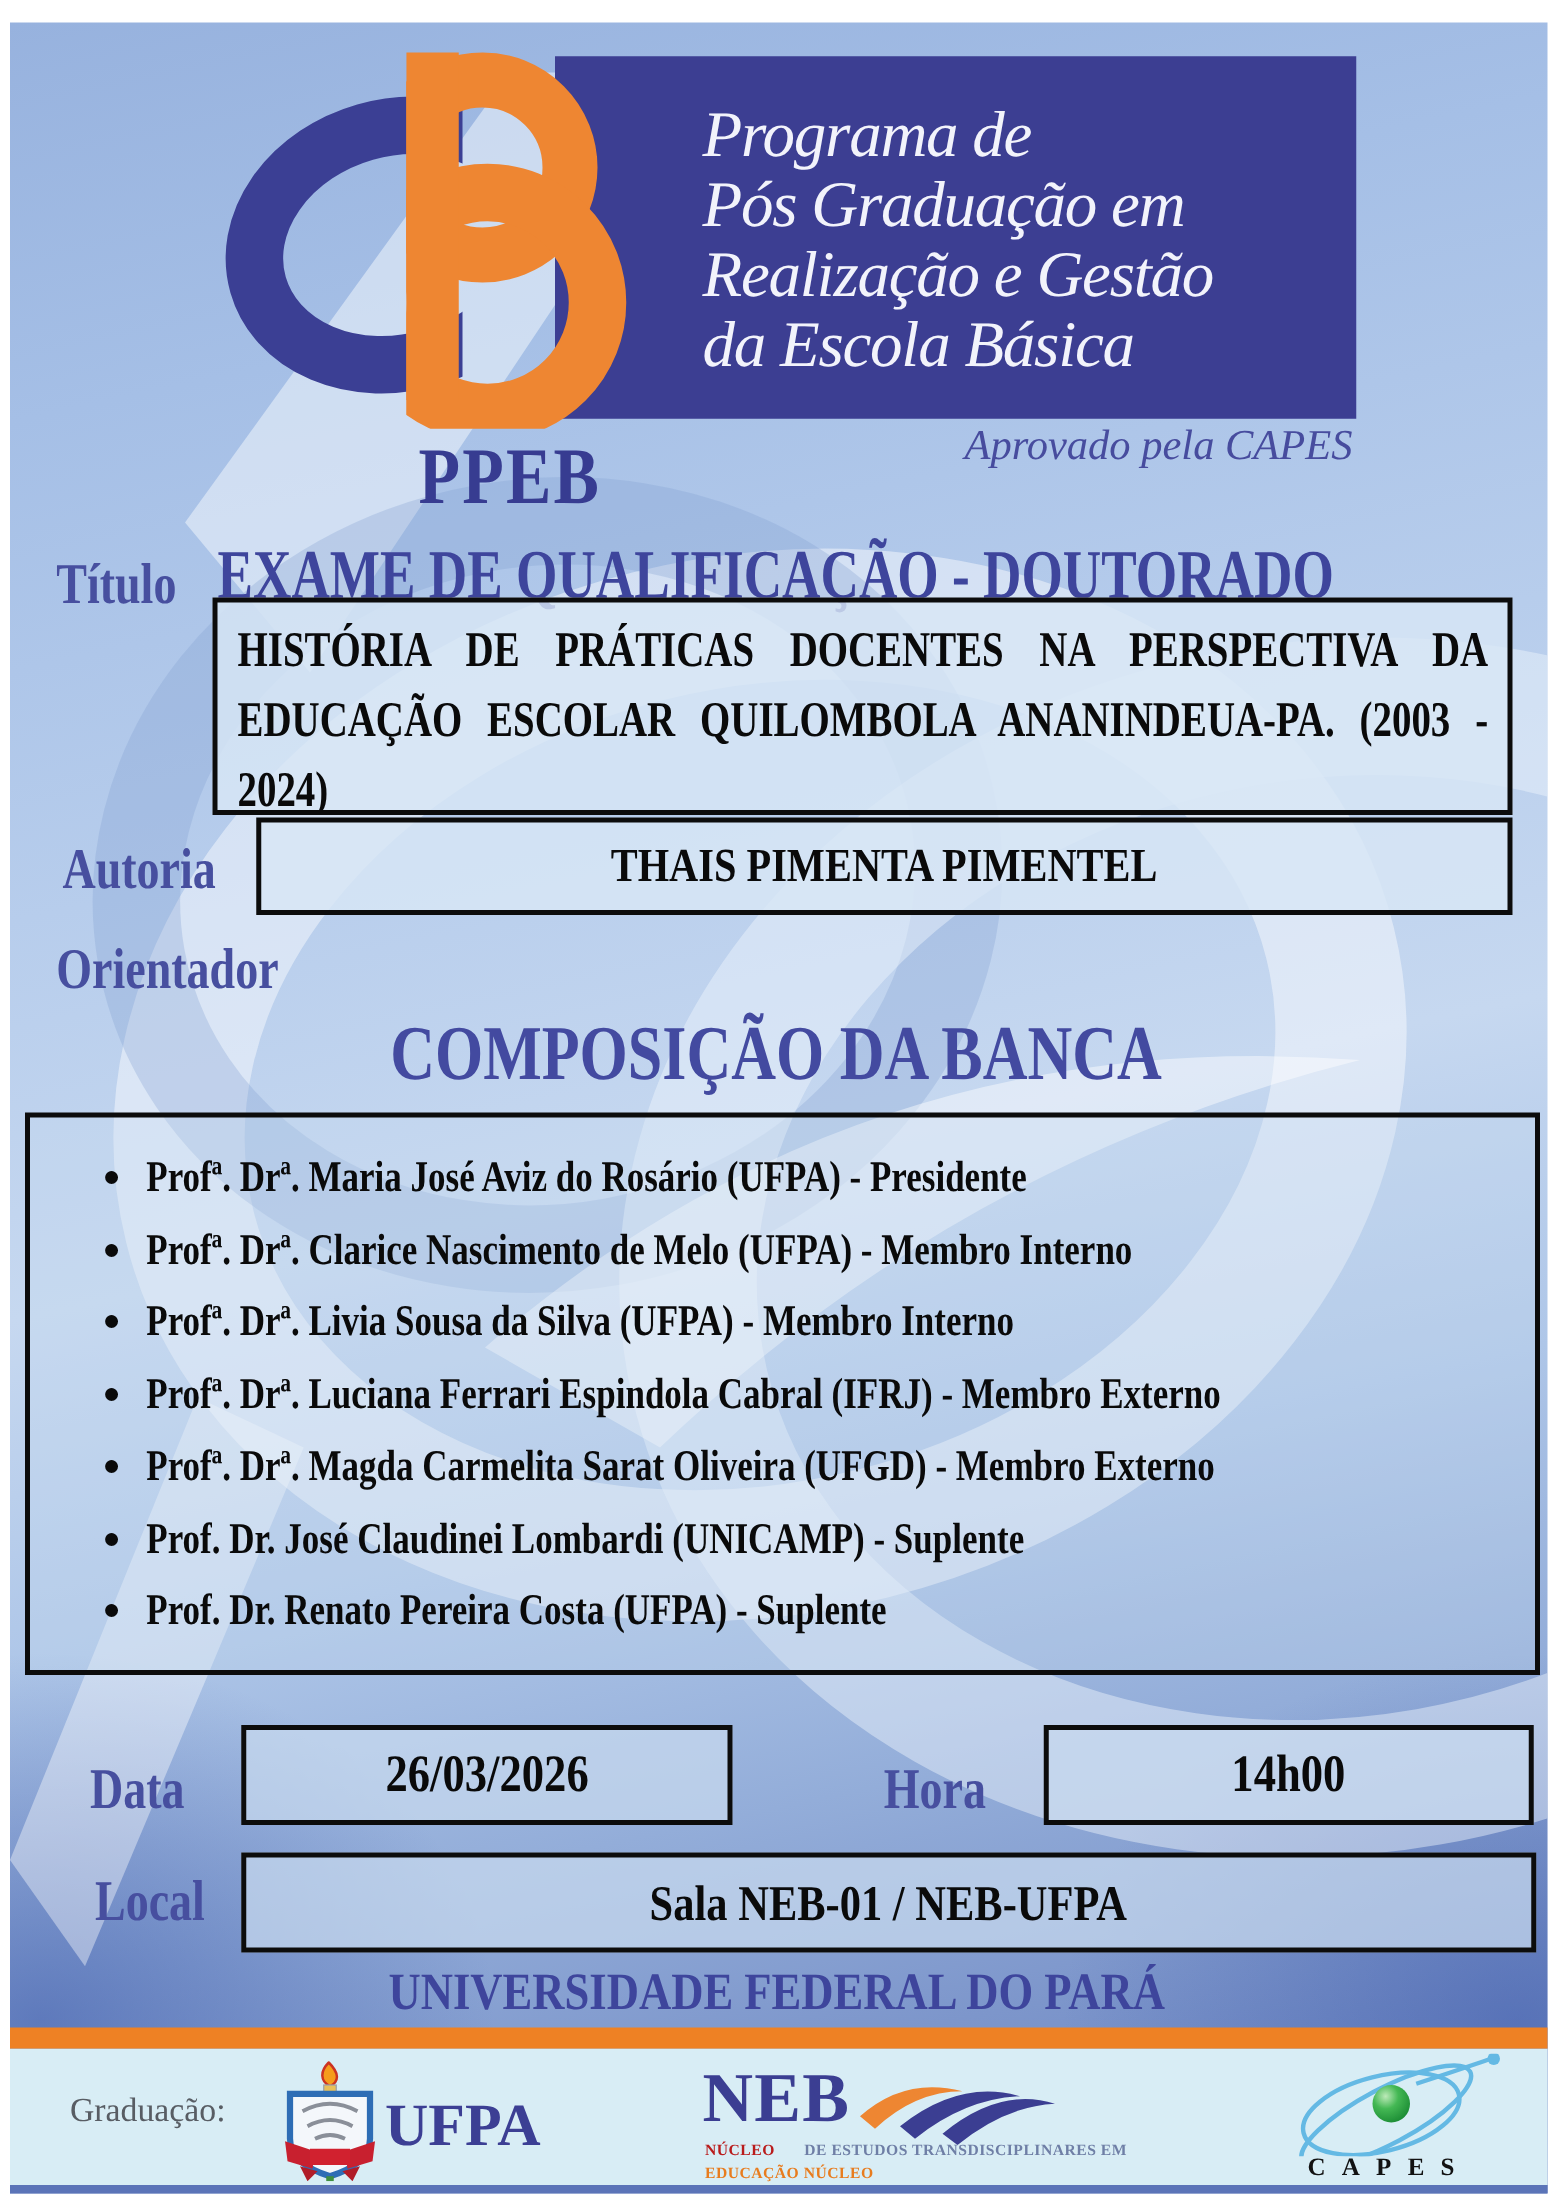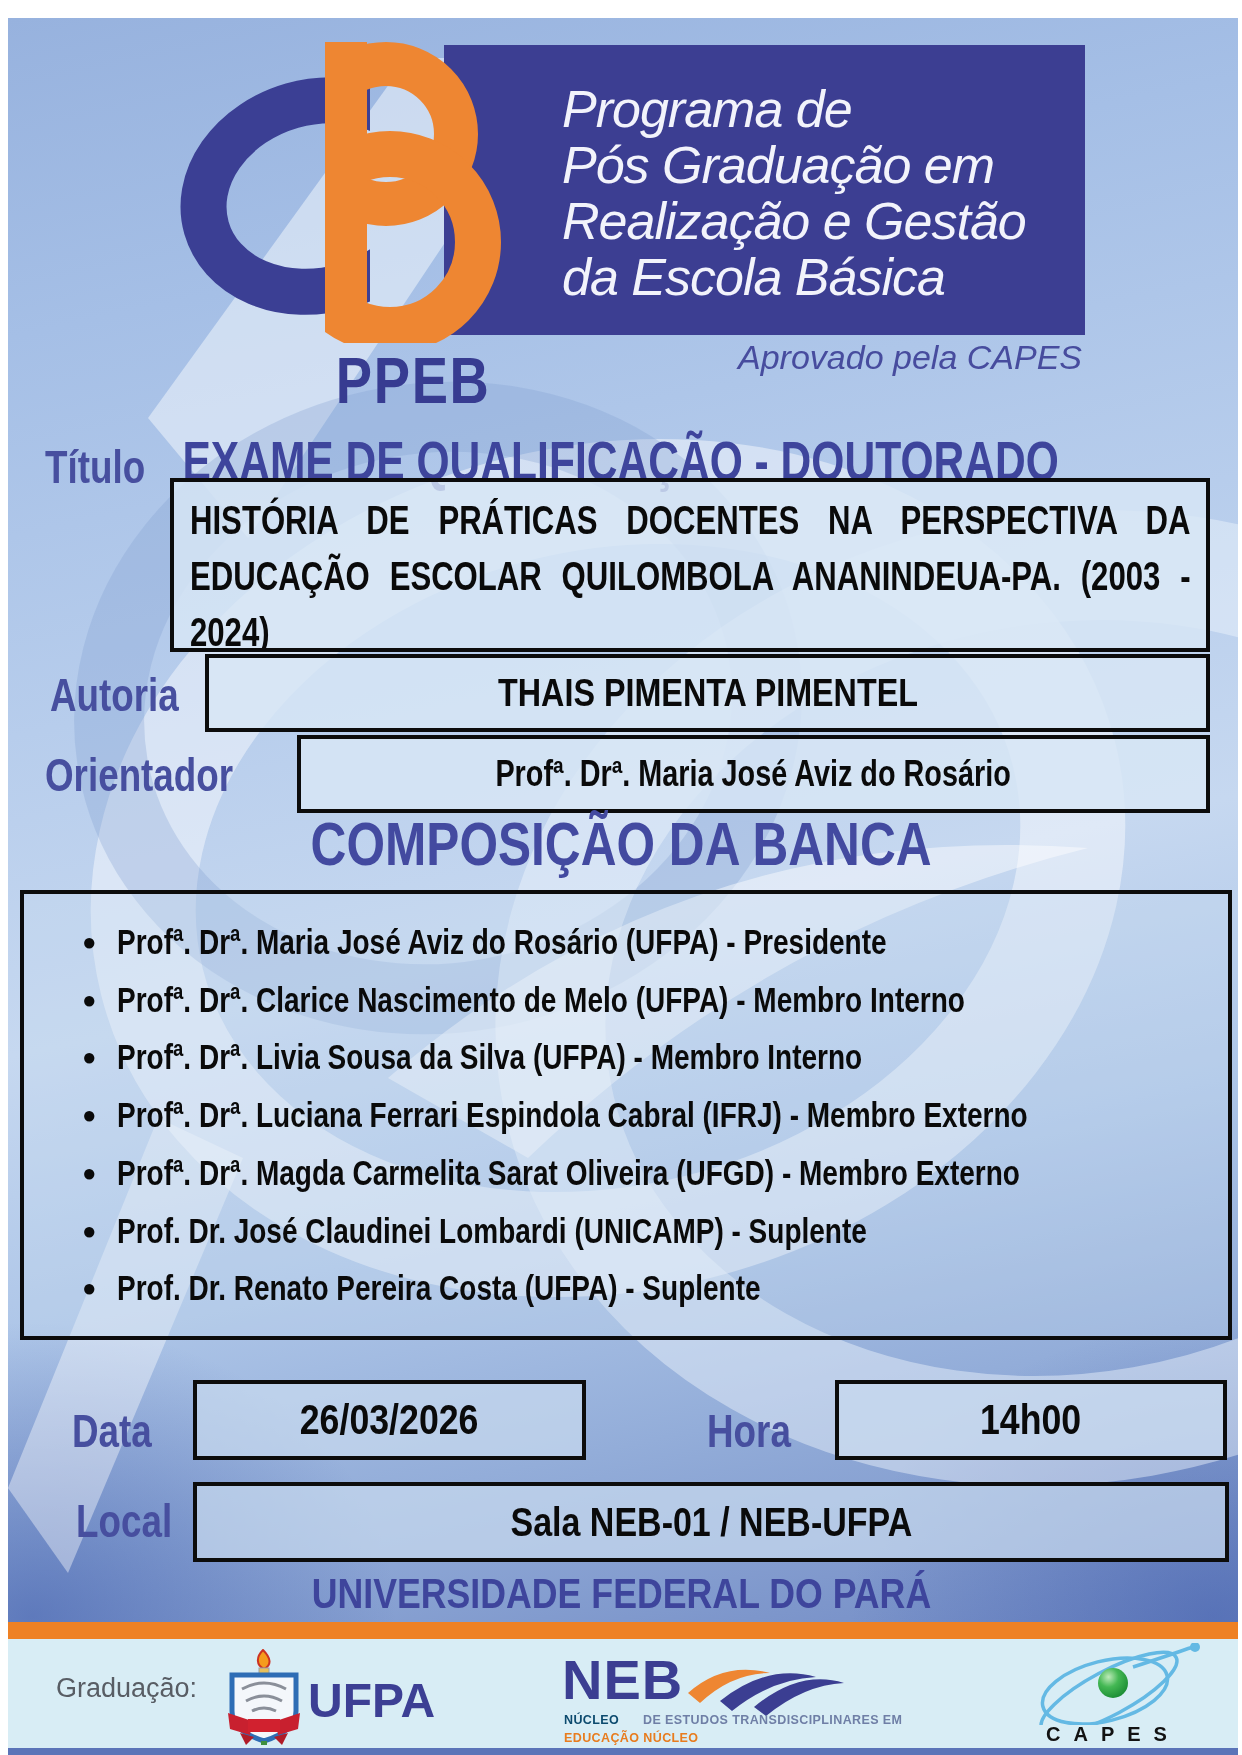--- a/index.html
+++ b/index.html
@@ -1,20 +1,20 @@
 <!DOCTYPE html>
 <html><head>
 <meta charset="utf-8">
 <style>
   * { margin:0; padding:0; box-sizing:border-box; }
   html,body { background:#ffffff; }
   .page {
     position:relative; width:1242px; height:1755px;
     background:#ffffff; overflow:hidden;
-    font-family:Liberation Sans, sans-serif;
+    font-family:Liberation Serif, serif;
   }
   
   .poster-bg {
     position:absolute; left:8px; top:18px; width:1230px; height:1737px;
     background:
       radial-gradient(520px 420px at 2% 92%, rgba(47,76,162,0.50), transparent 70%),
       radial-gradient(520px 420px at 98% 92%, rgba(47,76,162,0.40), transparent 70%),
       linear-gradient(168deg,#97b2de 0%,#a5bfe6 16%,#b7cdec 36%,#c6d8f0 52%,#aec6e8 66%,#93add9 78%,#7d96cb 88%,#6b84c2 97%);
     overflow:hidden;
   }
@@ -79,21 +79,21 @@
   
   .orange-bar { position:absolute; left:8px; top:1622px; width:1230px; height:17px; background:#ee8124; }
   .footer { position:absolute; left:8px; top:1639px; width:1230px; height:109px; background:#d8edf5; }
   .bottom-strip { position:absolute; left:8px; top:1748px; width:1230px; height:7px; background:#5b74b8; }
   .realizacao { position:absolute; left:48px; top:34px; font-size:27px; color:#585d64; }
   .ufpa-crest { position:absolute; left:218px; top:10px; }
   .ufpa-word { position:absolute; left:300px; top:34px; font-size:48px; font-weight:bold; color:#3c3f94; }
   .neb-word { position:absolute; left:554px; top:8px; font-size:56px; font-weight:bold; color:#3b3e92; letter-spacing:1px; }
   .neb-swoosh { position:absolute; left:676px; top:20px; }
   .neb-sub1 { position:absolute; left:556px; top:74px; font-size:12.5px; font-weight:bold; letter-spacing:0.4px; }
-  .neb-sub1 .org { color:#0c4a6e; }
+  .neb-sub1 .org { color:#b91c1c; }
   .neb-sub1 .blu { color:#6f7fa6; font-weight:bold;padding-left:20px; }
   .neb-sub2 { position:absolute; left:556px; top:92px; font-size:12.5px; font-weight:bold; color:#e87c1e; letter-spacing:0.4px; }
   .capes-logo { position:absolute; left:1005px; top:4px; }
   .capes-word { position:absolute; left:1038px; top:84px; font-size:20px; font-weight:bold; color:#121212; letter-spacing:13px; }
 </style>
 </head>
 <body>
 
 <div class="page">
 
@@ -158,23 +158,20 @@
   <div class="field-label" style="left:50px; top:668px;">
     <span class="cond cond-l" style="--sx:0.8">Autoria</span>
   </div>
   <div class="fbox vcenter" style="left:205px; top:654px; width:1005px; height:78px;">
     <span class="value cond" style="--sx:0.85; font-size:38px;">THAIS PIMENTA PIMENTEL</span>
   </div>
 
   <div class="field-label" style="left:45px; top:748px;">
     <span class="cond cond-l" style="--sx:0.8">Orientador</span>
   </div>
-  <div class="fbox vcenter" style="left:297px; top:735px; width:913px; height:78px;">
-    <span class="value cond" style="--sx:0.8; font-size:36px;">Profª. Drª. Maria José Aviz do Rosário</span>
-  </div>
 
   <div class="h-banca">
     <span class="cond" style="--sx:0.8">COMPOSIÇÃO DA BANCA</span>
   </div>
   <div class="fbox banca-box">
     <div class="banca-item">
       <span class="banca-bullet">●</span>
       <span class="banca-text cond cond-l" style="--sx:0.8">Profª. Drª. Maria José Aviz do Rosário (UFPA) - Presidente</span>
     </div>
     <div class="banca-item">

